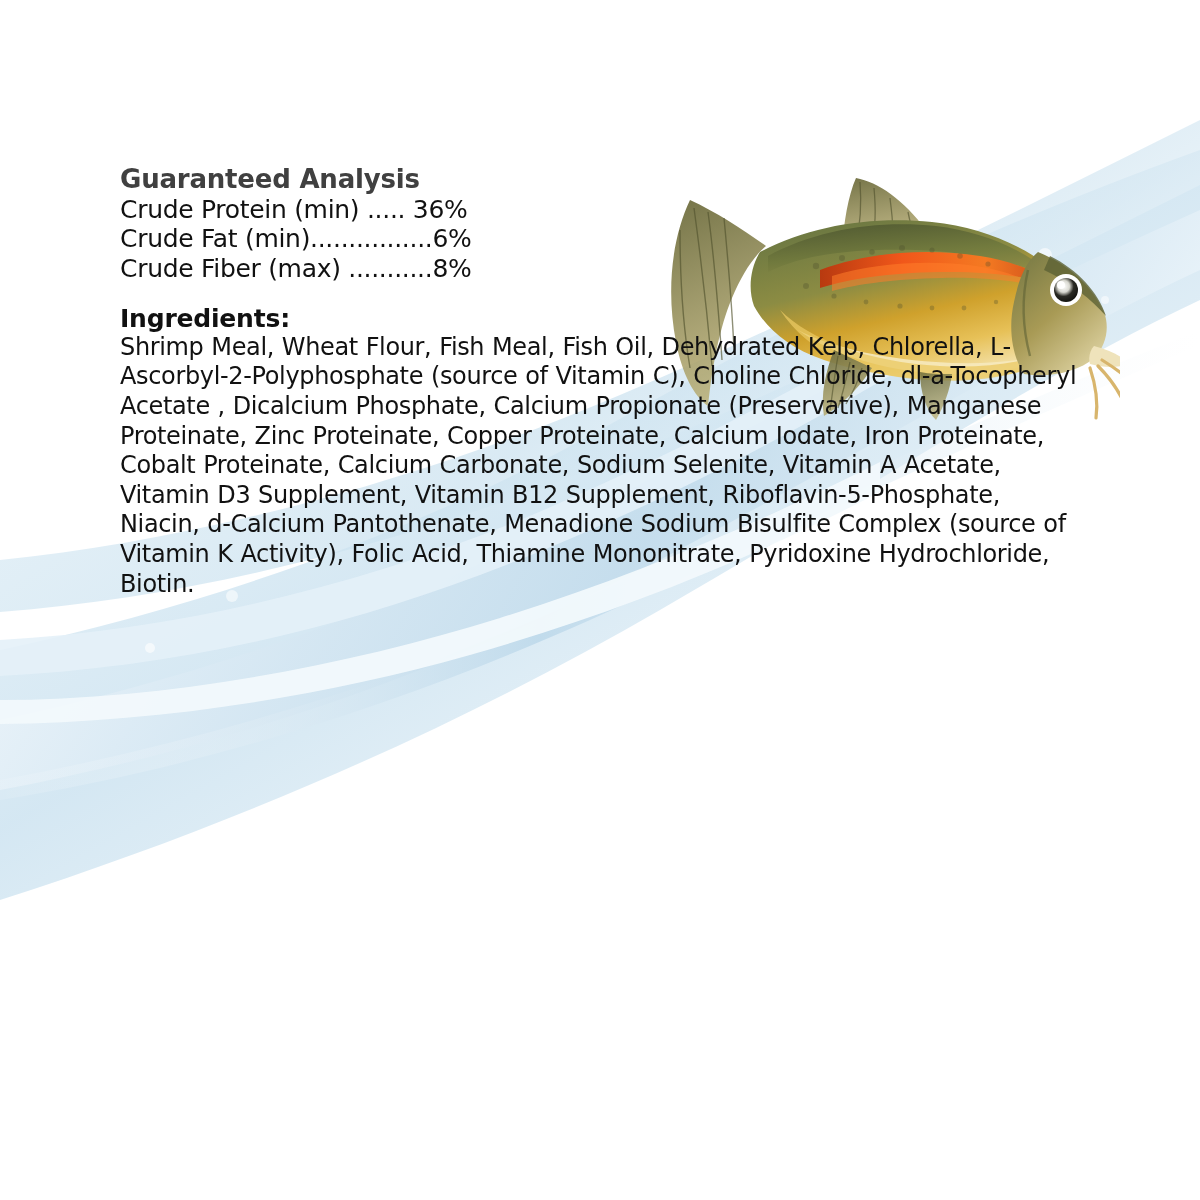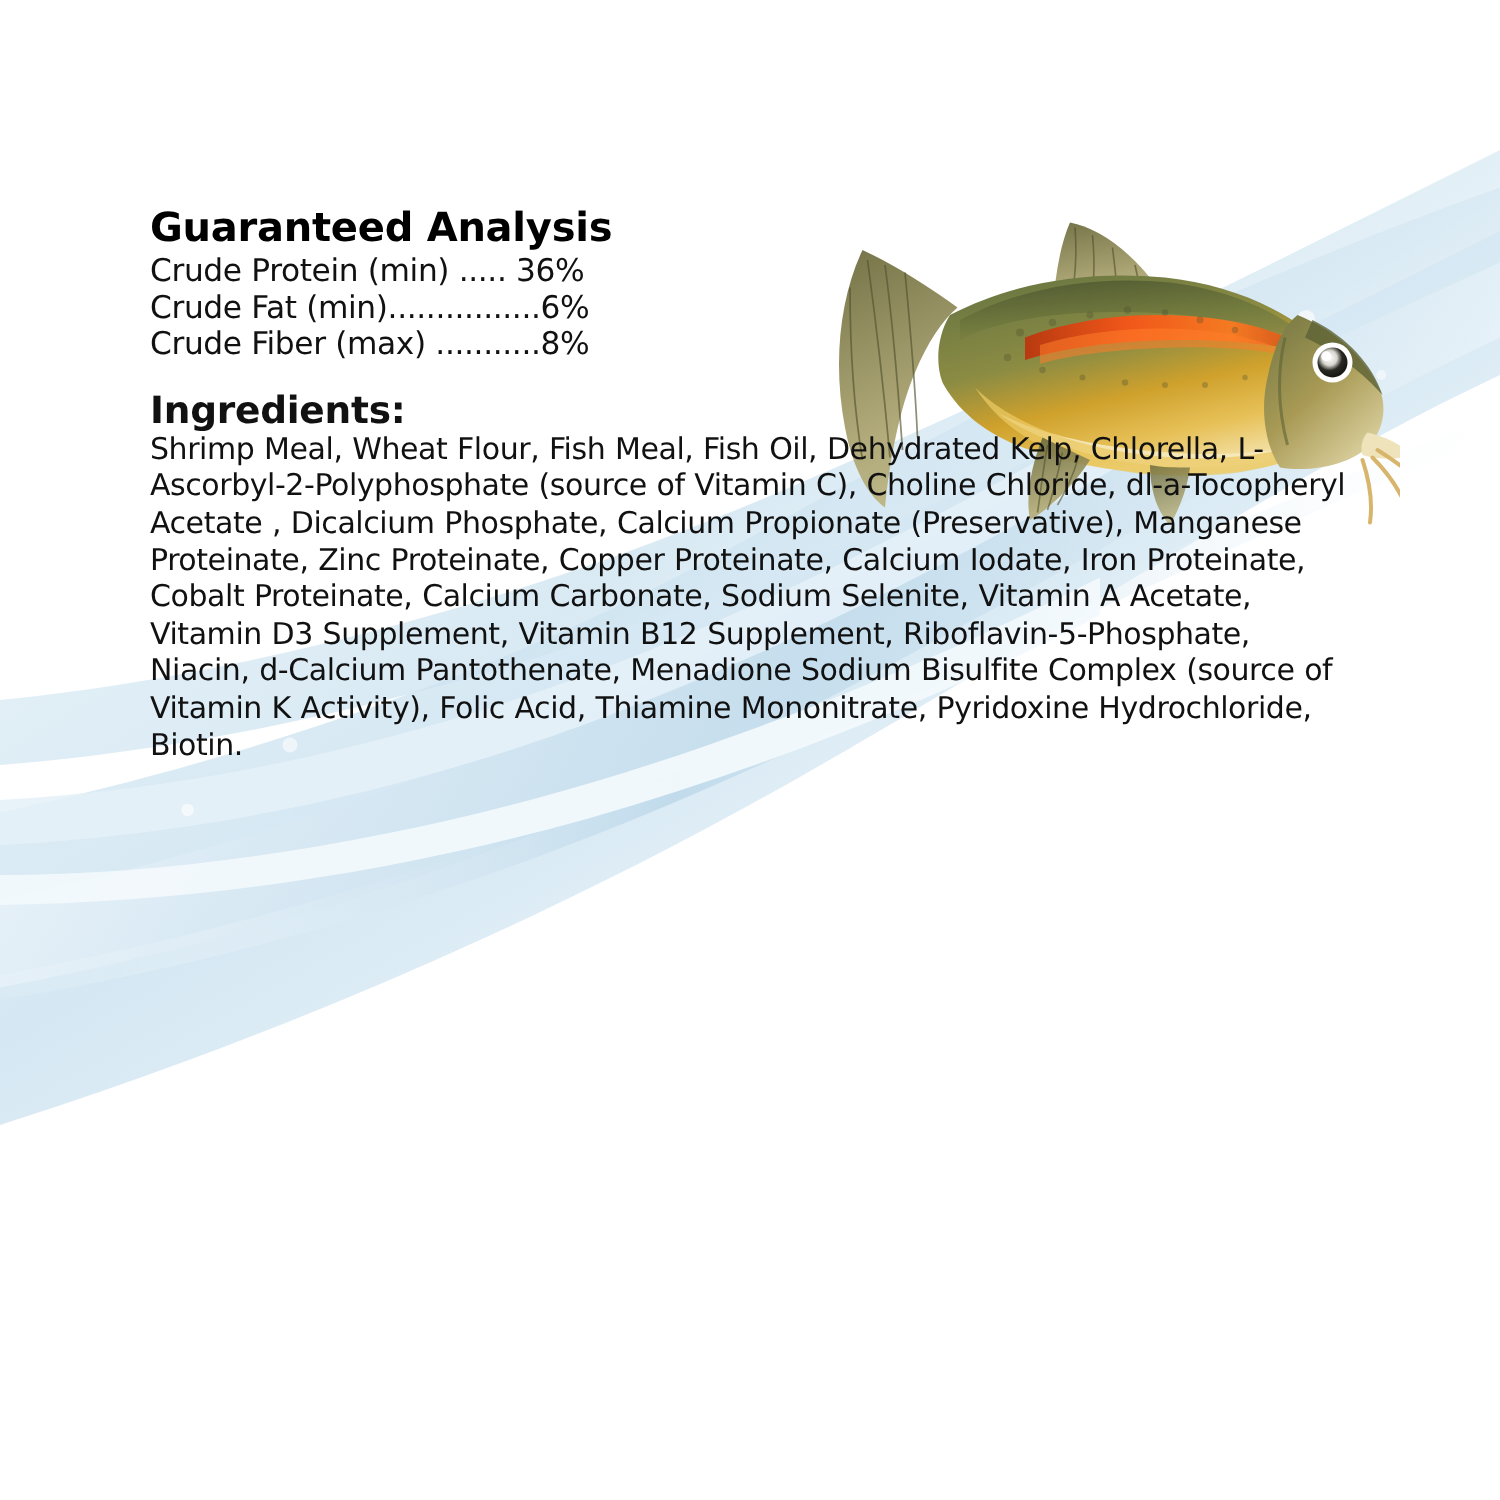--- a/index.html
+++ b/index.html
@@ -32,44 +32,44 @@
 
   
   .label-panel {
     position: absolute;
     left: 120px;
     top: 165px;
     width: 980px;
   }
 
   .ga-title {
-    font-size: 32px;
+    font-size: 26px;
     font-weight: bold;
-    color: #000000;
+    color: #404040;
     letter-spacing: -0.2px;
     line-height: 1.08;
     margin: 0 0 2px 0;
   }
 
   .ga-list {
     list-style: none;
     margin: 0;
     padding: 0;
     width: 470px;
   }
   .ga-row {
     font-size: 25px;
     color: #111111;
     line-height: 1.175;
     white-space: nowrap;
     letter-spacing: -0.3px;
   }
 
   .ing-title {
-    font-size: 30px;
+    font-size: 25px;
     font-weight: bold;
     color: #111111;
     margin: 22px 0 0 0;
     line-height: 1.1;
     letter-spacing: -0.2px;
   }
 
   .ing-body {
     font-size: 24px;
     color: #111111;

